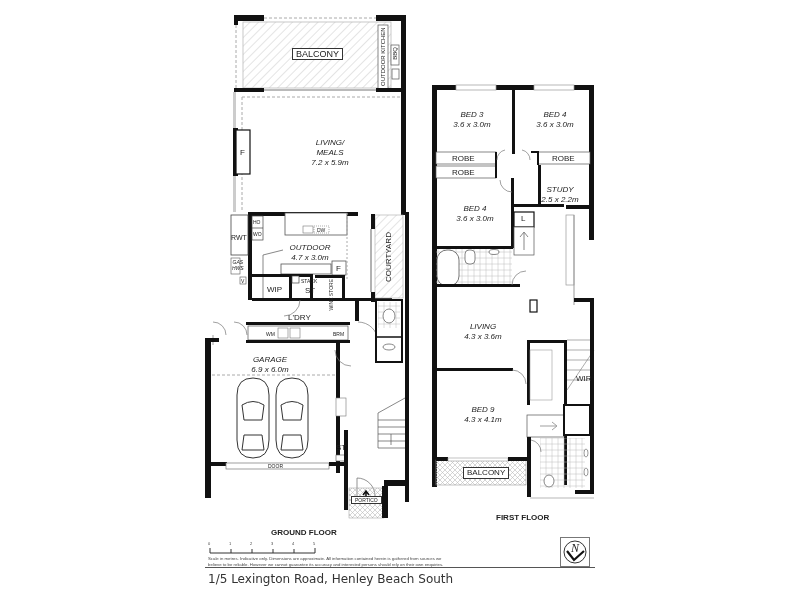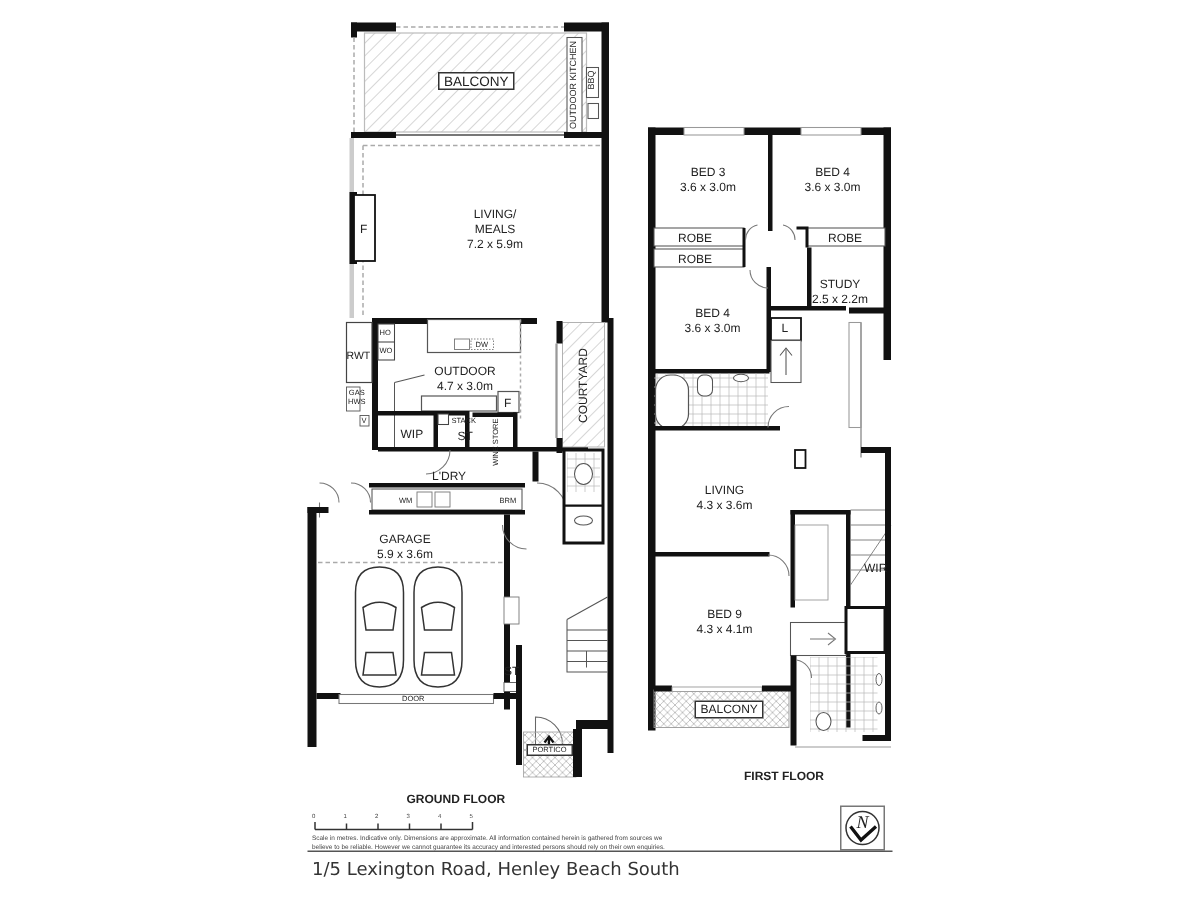--- a/index.html
+++ b/index.html
@@ -1,19 +1,19 @@
 <!DOCTYPE html>
 <html><head>
 <meta charset="utf-8">
 <style>
   html,body{margin:0;padding:0;background:#fff;}
   body{width:800px;height:600px;position:relative;overflow:hidden;font-family:"Liberation Sans",sans-serif;color:#222;}
   .abs{position:absolute;}
   .lbl{position:absolute;font-size:8px;text-align:center;line-height:10px;color:#222;white-space:nowrap;}
-  .lbl .dim{display:block;}
+  .lbl .dim{display:block;font-style:italic;}
   .small{font-size:5px;line-height:6px;}
   .boxlbl{border:1px solid #333;background:#fff;padding:0 3px;}
   .vtext{writing-mode:vertical-rl;transform:rotate(180deg);}
   #title-line{position:absolute;left:205px;top:567px;width:390px;height:1px;background:#555;}
 </style>
 </head>
 <body>
 
 <svg class="abs" style="left:0;top:0" width="800" height="600" viewBox="0 0 800 600">
   <defs>
@@ -242,21 +242,21 @@
 <div class="lbl" style="left:305px;top:286px;">ST</div>
 <div class="lbl vtext small" style="left:328px;top:279px;">WINE STORE</div>
 <div class="lbl vtext" style="left:384px;top:230px;height:55px;">COURTYARD</div>
 
 <div class="lbl" style="left:288px;top:313px;">L'DRY</div>
 <div class="lbl small" style="left:266px;top:331px;">WM</div>
 <div class="lbl small" style="left:333px;top:331px;">BRM</div>
 
 <div class="lbl" style="left:245px;top:355px;width:50px;">
   <span class="dim">GARAGE</span>
-  <span class="dim">5.9 x 3.6m</span>
+  <span class="dim">6.9 x 6.0m</span>
 </div>
 <div class="lbl" style="left:336px;top:443px;">ST</div>
 <div class="lbl small" style="left:268px;top:463px;">DOOR</div>
 <div class="lbl small boxlbl" style="left:351px;top:496px;">PORTICO</div>
 
 <div class="lbl" style="left:271px;top:528px;font-weight:bold;">GROUND FLOOR</div>
 
 <div class="lbl" style="left:447px;top:110px;width:50px;">
   <span class="dim">BED 3</span>
   <span class="dim">3.6 x 3.0m</span>

